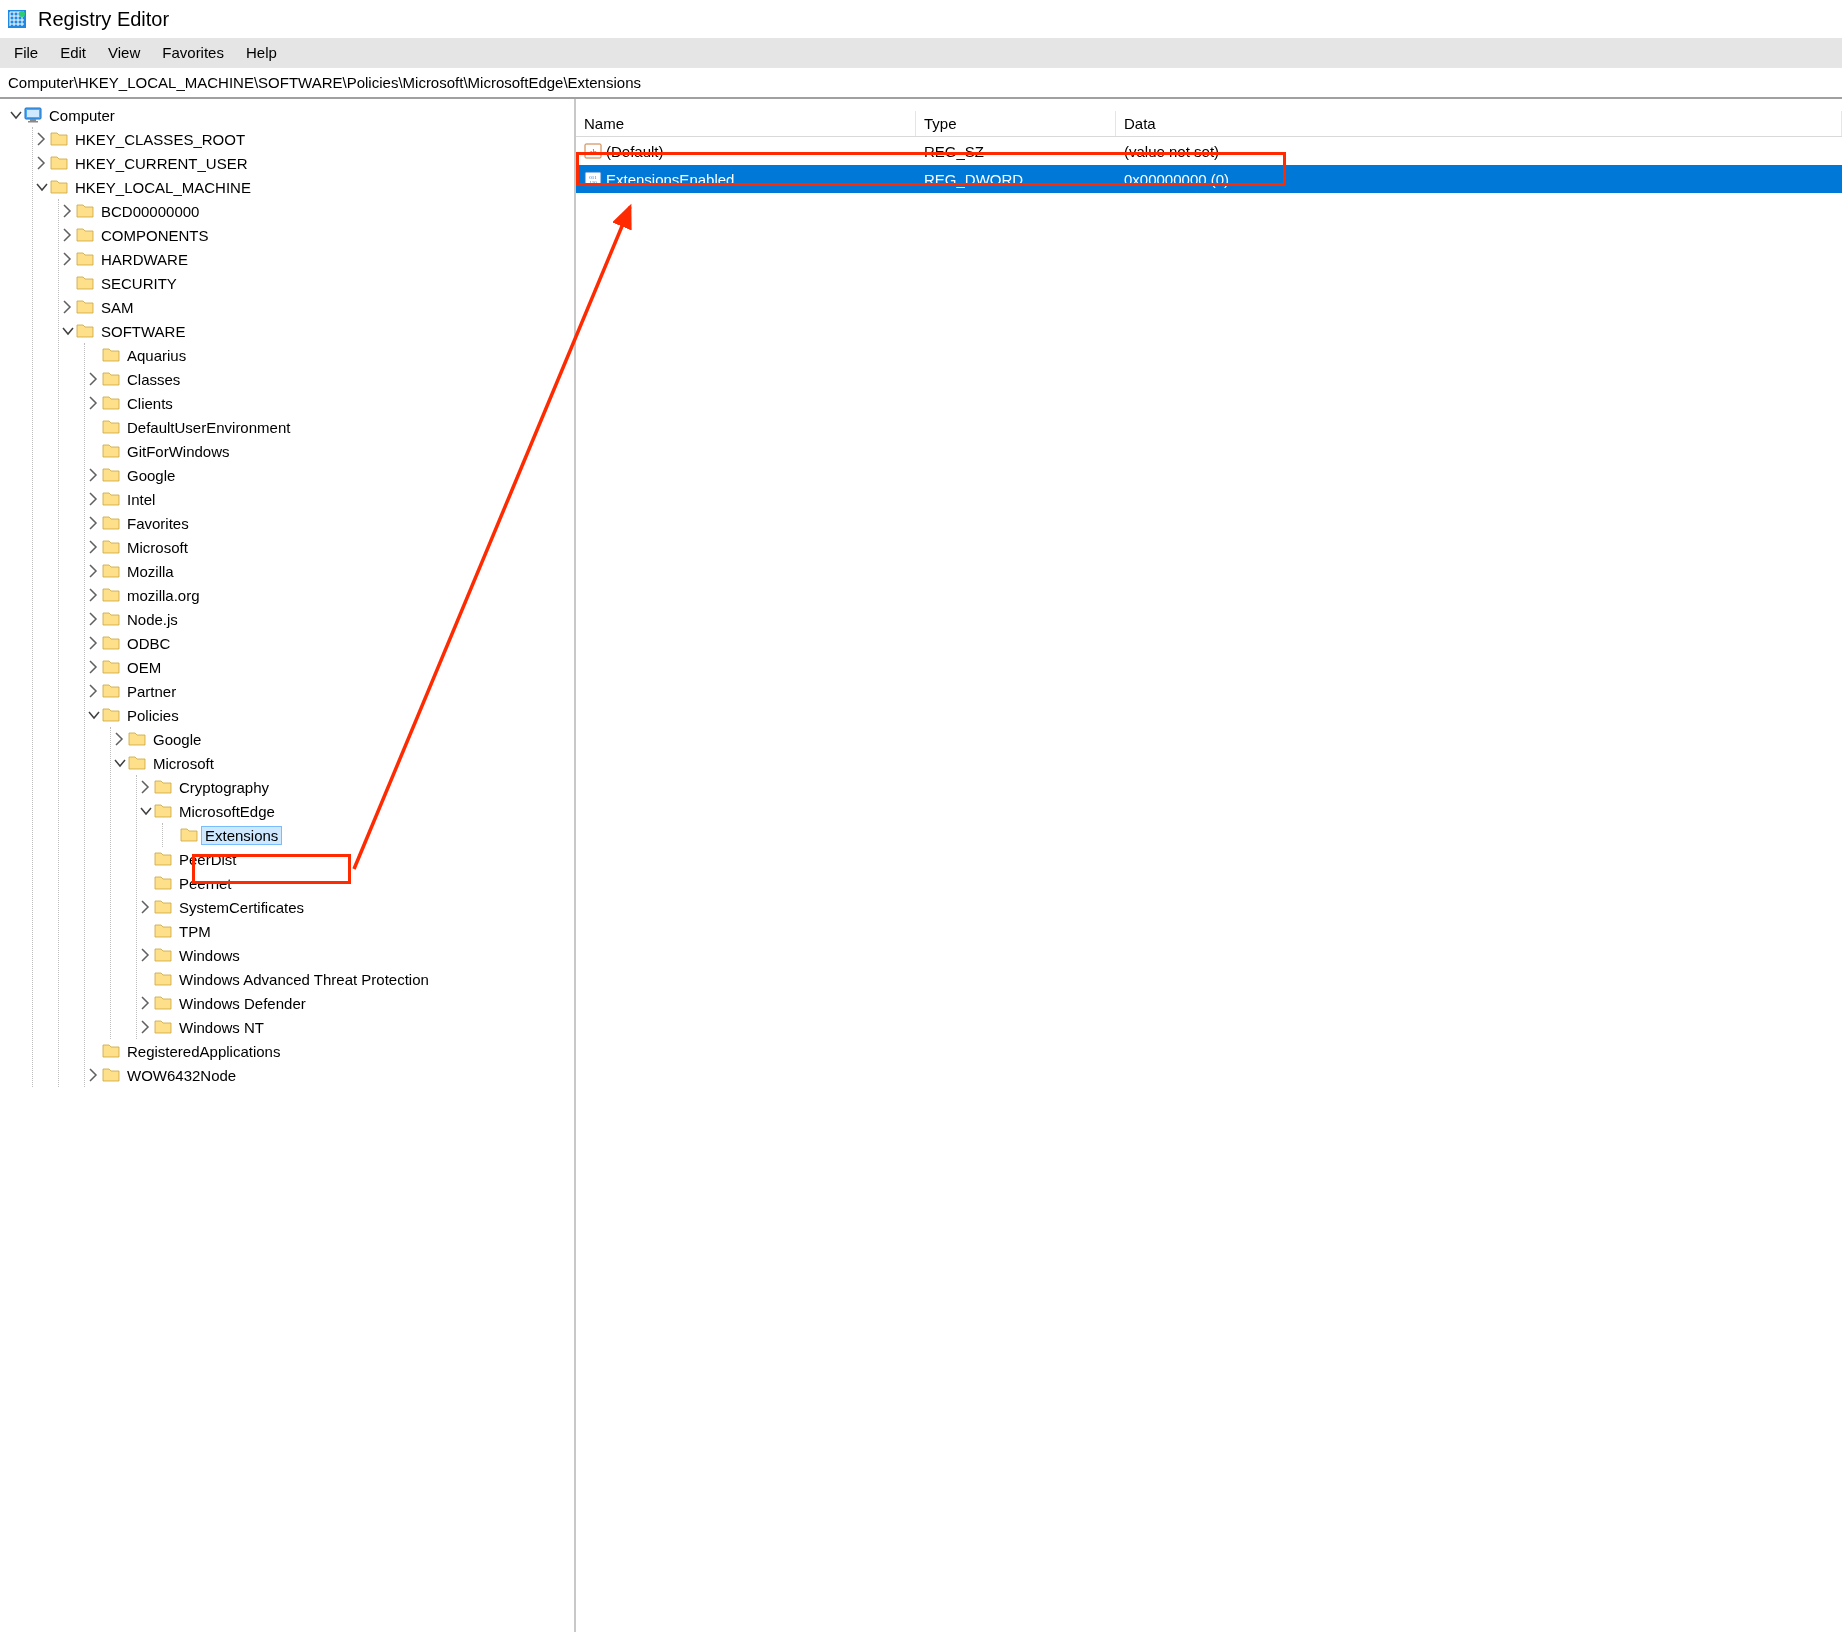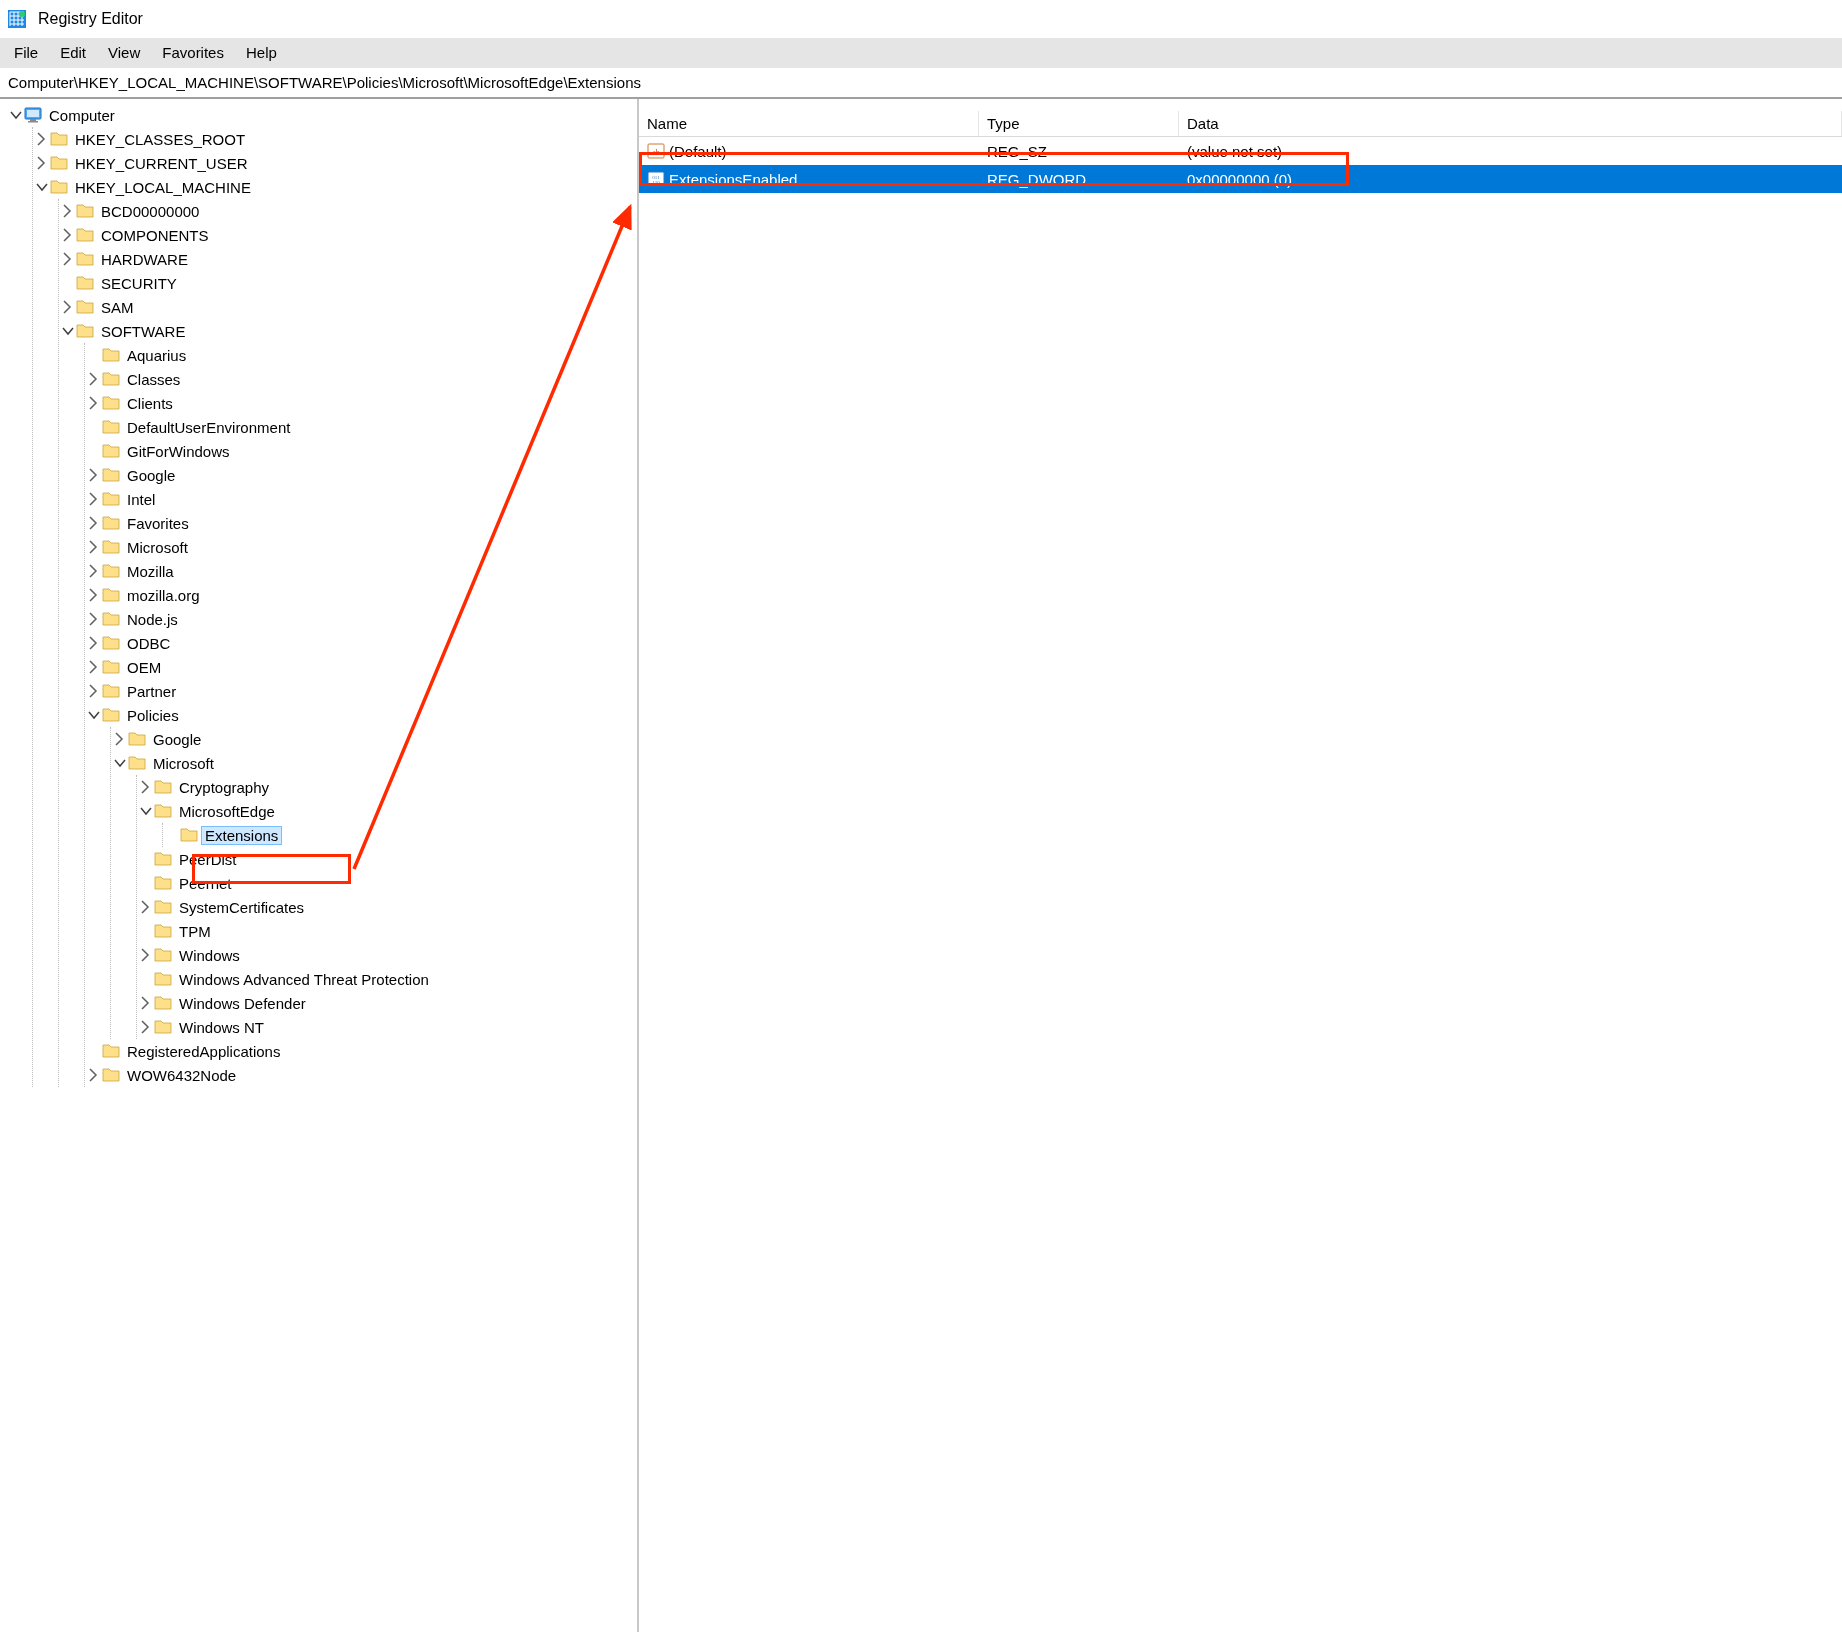--- a/index.html
+++ b/index.html
@@ -13,38 +13,38 @@
     overflow: hidden;
     user-select: none;
     transform-origin: top left;
   }
   
   .window { display:flex; flex-direction:column; height:100%; width:100%; }
   .titlebar {
     display:flex; align-items:center; gap:8px;
     height:38px; padding:4px 8px; background:#fff;
   }
-  .titlebar .title { font-size:16px; }
+  .titlebar .title { font-size:20px; }
   .menubar {
     display:flex; gap:2px; padding:2px 4px; background:#e5e5e5;
     border-bottom:1px solid #e6e6e6;
   }
   .menubar .menuitem {
     padding:4px 10px; font-size:15px;
   }
   .addressbar {
     padding:6px 8px; font-size:15px; border-bottom:2px solid #a0a0a0;
     background:#fff;
   }
   .content {
     flex:1; display:flex; min-height:0;
     position:relative;
   }
   .tree-pane {
-    width:639px; overflow:auto; border-right:2px solid #c8c8c8;
+    width:576px; overflow:auto; border-right:2px solid #c8c8c8;
     padding:4px 2px;
     position:relative;
   }
   .details-pane {
     flex:1; overflow:auto;
     position:relative;
   }
   
   .tree { font-size:15px; line-height:1.0; }
   .tree-node {}

